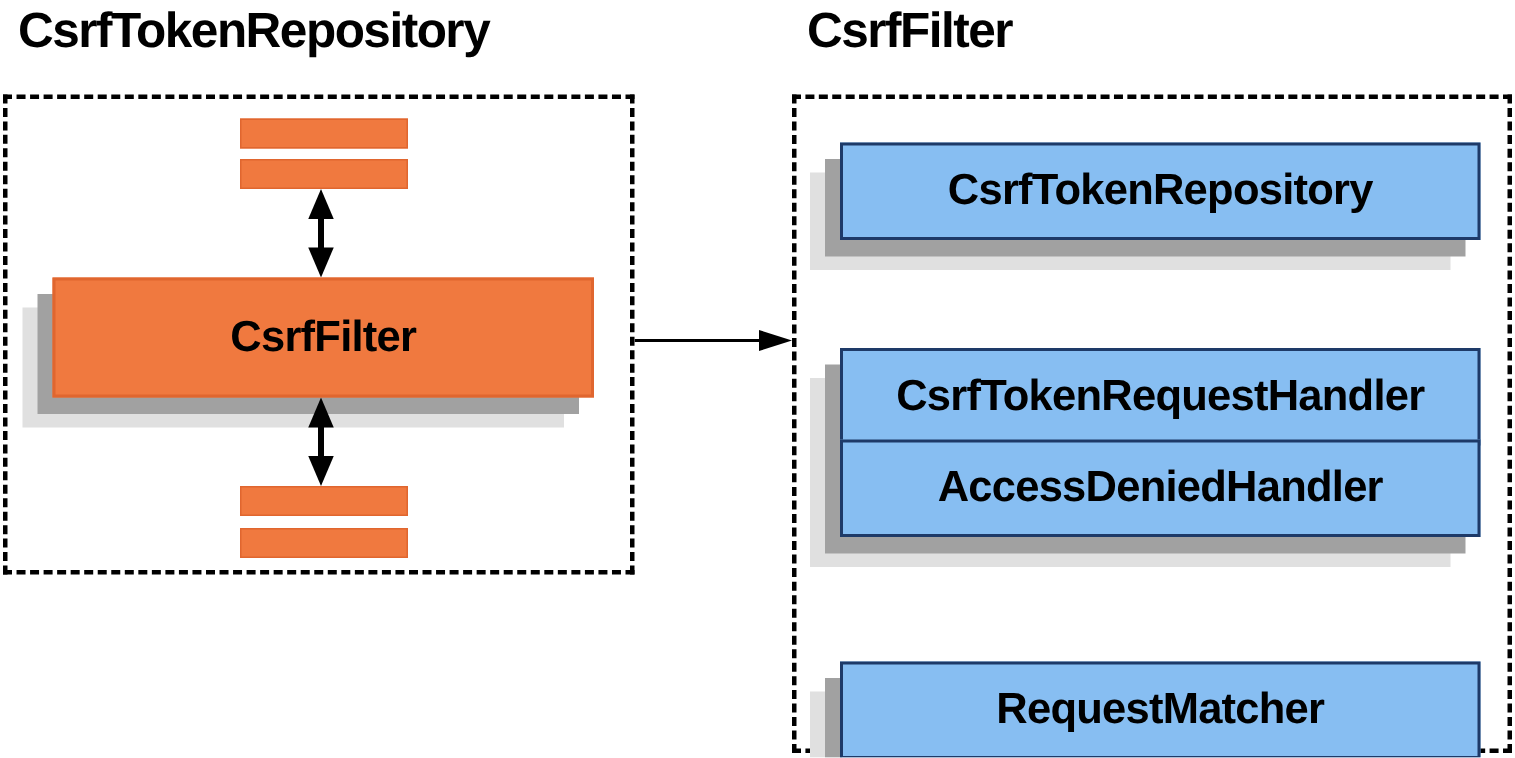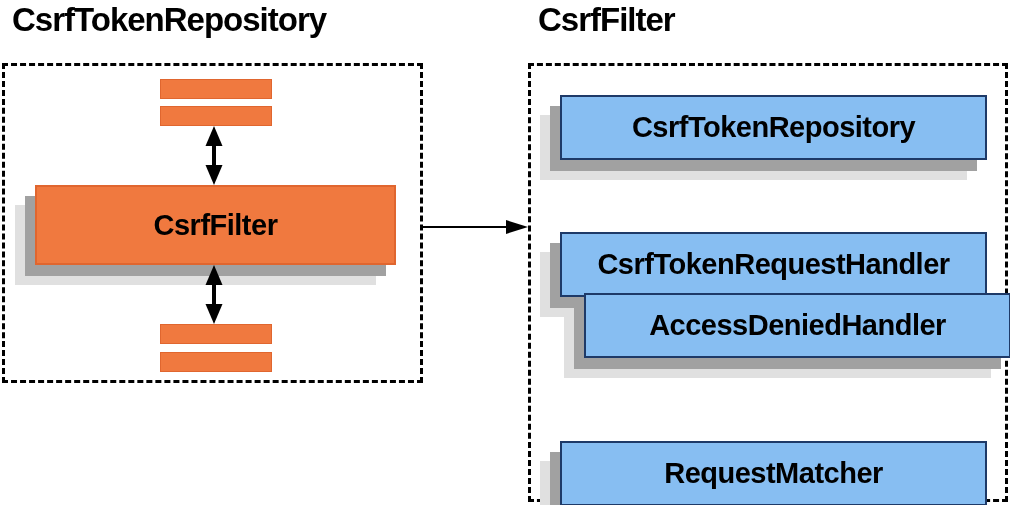--- a/index.html
+++ b/index.html
@@ -68,21 +68,21 @@
   }
   .blue-node{
     left:560px;width:427px;height:65px;
     background:var(--blue-fill);
     border:2px solid var(--blue-border);
     font-size:29px;
     letter-spacing:-0.5px;
   }
   .blue-1{top:95px;}
   .blue-2{top:205px;margin-top:27px;}
-  .blue-3{top:293px;margin-left:24px;}
+  .blue-3{top:293px;}
   .blue-4{top:393px;margin-top:48px;}
   .arrow{position:absolute;}
   .varrow1{left:203px;top:126px;}
   .varrow2{left:203px;top:265px;}
   .harrow{left:423px;top:218px;}
 </style>
 </head>
 <body>
 
 <div class="canvas">

